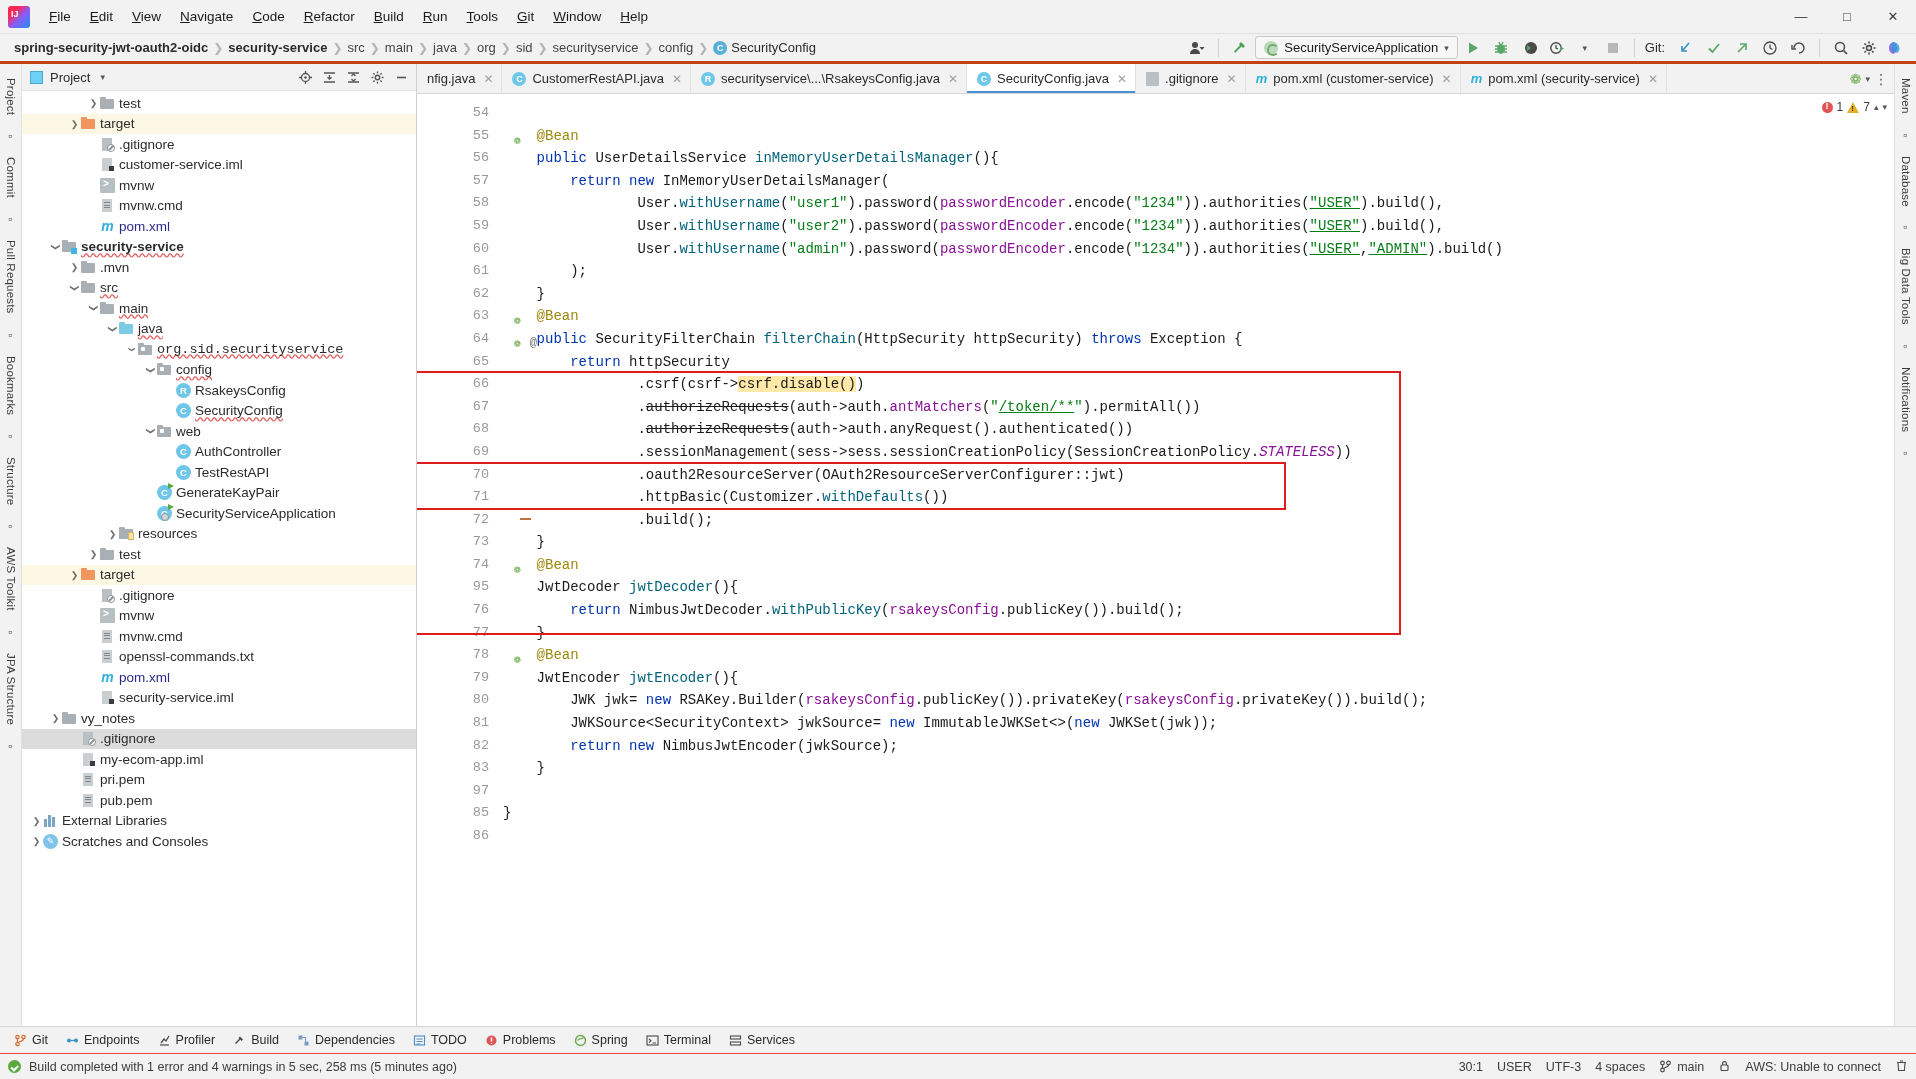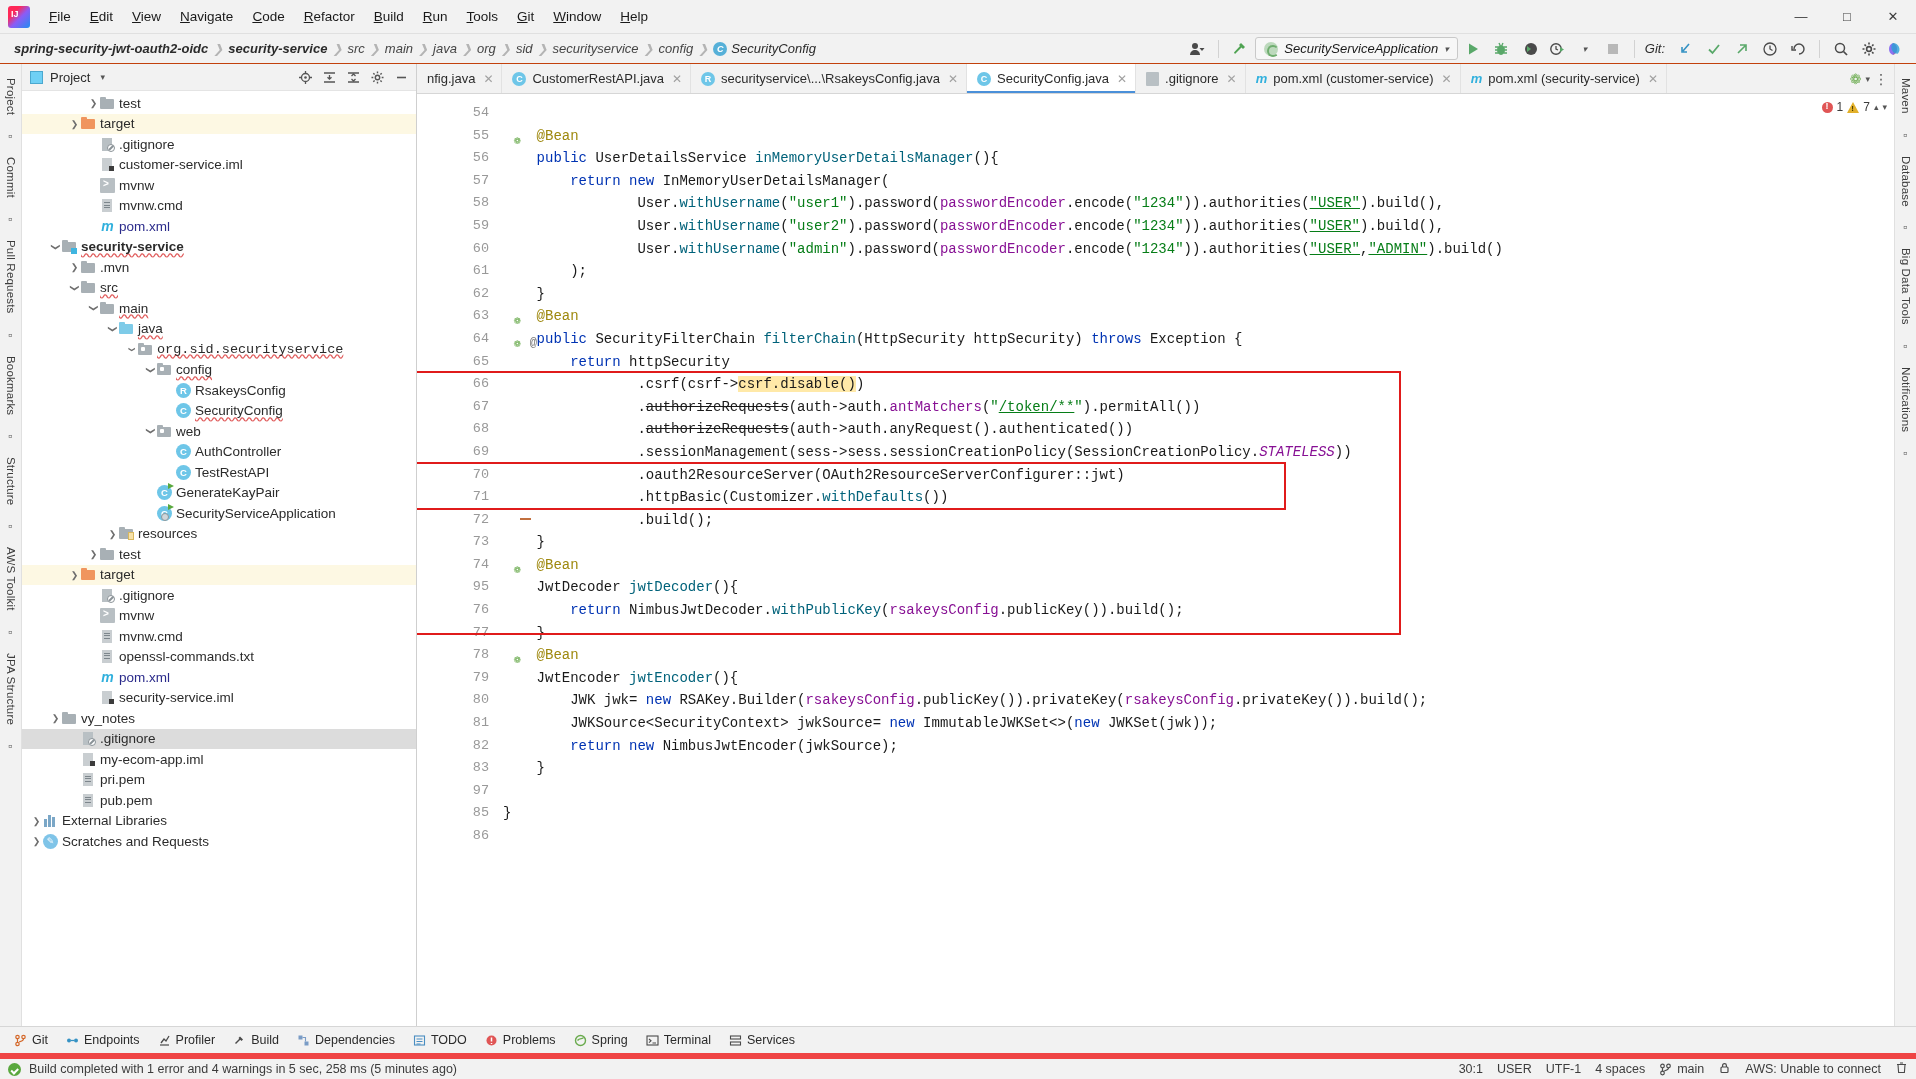--- a/index.html
+++ b/index.html
@@ -25,21 +25,21 @@
   .menu-item { padding:4px 9px; font-size:13.5px; color:#1a1a1a; cursor:default; border-radius:3px; }
   .menu-item u { text-decoration:underline; }
   .win-title { position:absolute; left:0; right:0; text-align:center; font-size:13.5px;
                color:#8c8c8c; pointer-events:none; }
   .winbtns { margin-left:auto; display:flex; align-items:center; height:34px; z-index:2; }
   .winbtn { width:46px; height:34px; display:flex; align-items:center; justify-content:center;
             font-size:13px; color:#3c3c3c; }
 
   
   .navbar { height:30px; background:#f2f2f2; display:flex; align-items:center;
-            padding:0 6px 0 10px; flex:none; border-bottom:1px solid #c2410c;font-style:italic; }
+            padding:0 6px 0 10px; flex:none; border-bottom:3px solid #c2410c; }
   .crumbs { display:flex; align-items:center; font-size:13px; }
   .crumb { padding:2px 4px; color:#2b2b2b; white-space:nowrap; }
   .crumb.bold { font-weight:bold; }
   .crumb.dim { color:#454545; }
   .crumb-sep { color:#b4b4b4; font-size:12px; margin:0 1px; }
   .cls-badge { width:14px; height:14px; border-radius:50%; background:#56b0d8; color:#fff;
                font-size:9px; display:inline-flex; align-items:center; justify-content:center;
                margin-right:4px; vertical-align:middle; font-weight:bold; }
   .nav-right { margin-left:auto; display:flex; align-items:center; gap:2px; }
   .tb-icon { width:26px; height:24px; display:flex; align-items:center; justify-content:center;
@@ -170,21 +170,21 @@
   .dot-red:after{content:"!";position:absolute;left:4px;top:-1px;color:#fff;font-size:9px;font-weight:bold;}
   .tri-y{width:0;height:0;border-left:6px solid transparent;border-right:6px solid transparent;
          border-bottom:11px solid #e2b02a;display:inline-block;position:relative;}
   .tri-y:after{content:"!";position:absolute;left:-2px;top:2px;color:#4a3a00;font-size:8px;font-weight:bold;}
 
   
   .bottombar { height:27px; background:#f2f2f2; border-top:1px solid #d6d6d6; display:flex;
                align-items:center; padding:0 6px; gap:2px; flex:none; }
   .bb-item { display:flex; align-items:center; gap:5px; padding:3px 8px; font-size:12.5px;
              color:#2b2b2b; border-radius:3px; }
-  .statusbar { height:26px; background:#f2f2f2; border-top:6px solid #ef4444; display:flex;
+  .statusbar { height:26px; background:#f2f2f2; border-top:1px solid #ef4444; display:flex;
                align-items:center; padding:0 8px; font-size:12.5px; color:#3c3c3c; flex:none; }
   .sb-right { margin-left:auto; display:flex; align-items:center; gap:14px; }
   .sb-ok{width:13px;height:13px;border-radius:50%;background:#5aa83e;position:relative;flex:none;}
   .sb-ok:after{content:"";position:absolute;left:3px;top:5px;width:5px;height:2.5px;border-left:2px solid #fff;
         border-bottom:2px solid #fff;transform:rotate(-45deg);}
 </style>
 </head>
 <body>
 
 <div class="app">
@@ -608,21 +608,21 @@
             <span class="ic libs">
               <span class="b" style="left:1px;height:8px"></span>
               <span class="b" style="left:5px;height:12px"></span>
               <span class="b" style="left:9px;height:10px"></span>
             </span>
             <span class="nlabel">External Libraries</span>
           </div>
           <div class="node" style="padding-left: 8px;">
             <span class="arrow" style="">❯</span>
             <span class="ic scratch">✎</span>
-            <span class="nlabel">Scratches and Requests</span>
+            <span class="nlabel">Scratches and Consoles</span>
           </div>
         </div>
     </div>
 
     <div class="editor">
       <div class="tabs" id="tabs">
           <div class="tab">
             <span>nfig.java</span>
             <span class="x">✕</span>
           </div>
@@ -829,21 +829,21 @@
         <span>Services</span>
       </div>
     </div>
 
   <div class="statusbar">
     <span class="sb-ok"></span>
     <span style="margin-left:8px">Build completed with 1 error and 4 warnings in 5 sec, 258 ms (5 minutes ago)</span>
     <div class="sb-right">
       <span>30:1</span>
       <span>USER</span>
-      <span>UTF-1</span>
+      <span>UTF-3</span>
       <span>4 spaces</span>
       <span style="display:flex;align-items:center;gap:5px;">
         <svg width="13" height="13" viewBox="0 0 13 13">
             <circle cx="3.5" cy="3" r="1.8" fill="none" stroke="#4a4a4a" stroke-width="1.2"></circle>
             <circle cx="3.5" cy="10" r="1.8" fill="none" stroke="#4a4a4a" stroke-width="1.2"></circle>
             <circle cx="9.5" cy="3" r="1.8" fill="none" stroke="#4a4a4a" stroke-width="1.2"></circle>
             <path d="M3.5 4.8v3.4M9.5 4.8c0 2-2 2.6-4.3 3.2" stroke="#4a4a4a" stroke-width="1.2" fill="none"></path>
           </svg>
         <span>main</span>
       </span>

